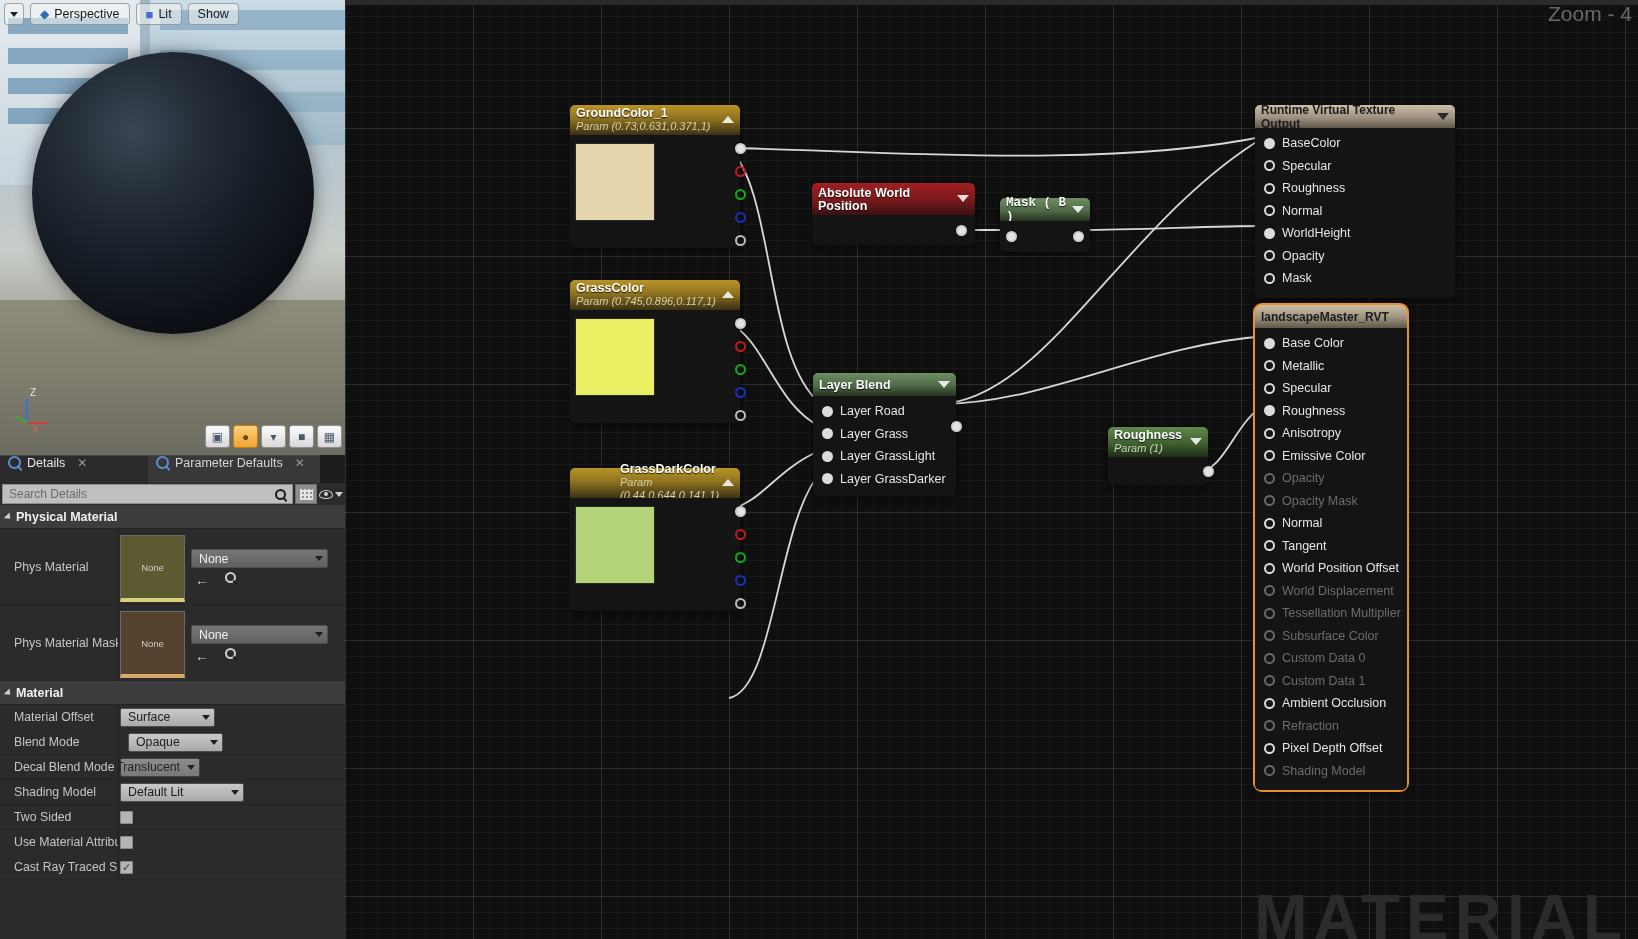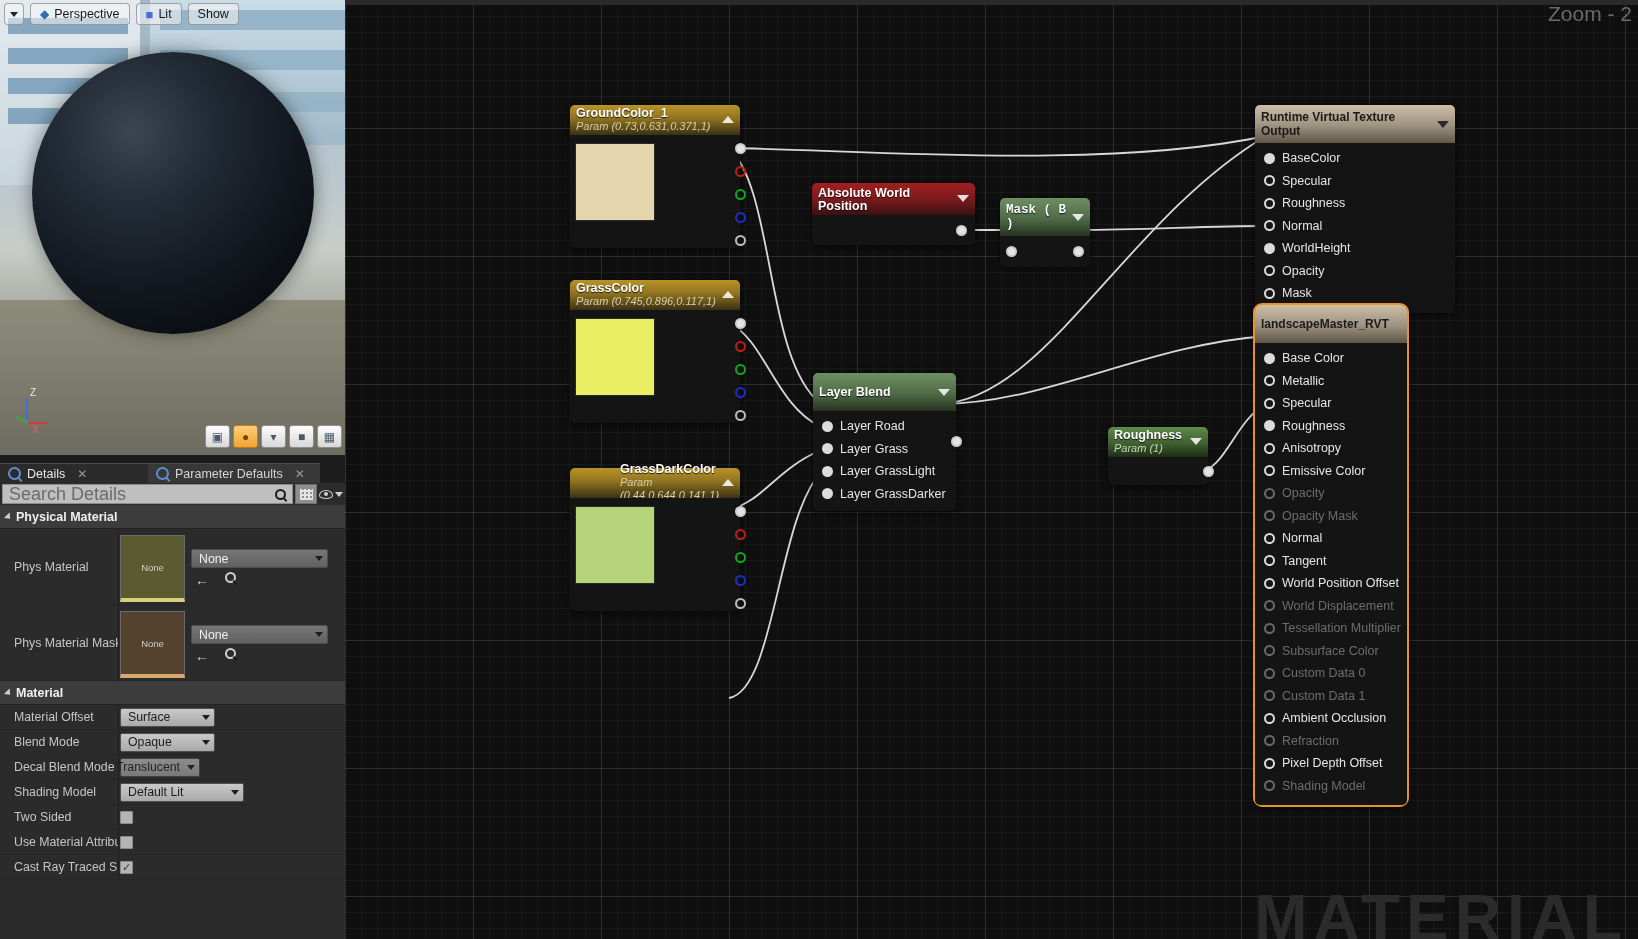--- a/index.html
+++ b/index.html
@@ -56,37 +56,37 @@
     border:1px solid #8e8e8e; position:relative; cursor:pointer;
   }
   .vicon.active { background: linear-gradient(180deg,#ffcf7a,#f0a431); border-color:#c07d15;}
   .vicon .gl { position:absolute; inset:3px; display:flex;align-items:center;justify-content:center;
                font-size:12px; color:#4b5a6b; }
 
   
   #details { position:absolute; left:0; top:455px; width:345px; height:484px; background:#2b2b2b; }
   #tabbar { display:flex; height:28px; background:#1d1d1d; align-items:flex-end; }
   .tab {
-    display:flex; align-items:center; gap:6px; height:20px; padding:0 8px;
+    display:flex; align-items:flex-start; gap:6px; height:28px; padding:0 8px;
     font-size:12.5px; color:#d6d6d6; background:#383838; position:relative;
     border-top:1px solid #4a4a4a; cursor:pointer;
   }
   .tab.active { background:#2b2b2b; color:#e8e8e8; }
   .tab .tclose { color:#9a9a9a; font-size:12px; margin-left:6px; }
   .mag { display:inline-block; width:13px; height:13px; border:2px solid #5d8fd0; border-radius:50%; position:relative;}
   .mag::after{content:"";position:absolute;width:2px;height:5px;background:#5d8fd0;right:-2px;bottom:-4px;transform:rotate(-40deg);}
 
   #searchrow { display:flex; align-items:center; height:22px; background:#2b2b2b; padding:1px 2px; gap:2px;}
   #searchbox {
     flex:1; height:20px; background:#bfbfbf; border:1px solid #8d8d8d;
     display:flex; align-items:center; padding:0 6px; position:relative;
   }
   #searchbox input {
     flex:1; border:none; background:transparent; outline:none;
-    font-size:18px; color:#3a3a3a; font-family:"Liberation Sans",sans-serif;
+    font-size:12px; color:#3a3a3a; font-family:"Liberation Sans",sans-serif;
   }
   #searchbox input::placeholder { color:#6b6b6b; }
   .srch-glyph { width:11px;height:11px;border:2px solid #1c1c1c;border-radius:50%;position:relative;}
   .srch-glyph::after{content:"";position:absolute;width:2px;height:5px;background:#1c1c1c;right:-2px;bottom:-4px;transform:rotate(-40deg);}
   .sq-btn { width:22px;height:20px;background:#8e8e8e;border:1px solid #6e6e6e;display:flex;align-items:center;justify-content:center;}
   .grid-glyph { width:13px;height:11px; background:
       repeating-linear-gradient(90deg,#e4e4e4 0 2px, transparent 2px 4px),
       repeating-linear-gradient(0deg,#e4e4e4 0 2px, transparent 2px 4px); }
   .eye-btn { width:24px;height:20px;background:#2b2b2b;display:flex;align-items:center;justify-content:center;gap:2px;}
   .eye { width:14px;height:9px;border:1.5px solid #cfcfcf;border-radius:50% 50% 50% 50% / 60% 60% 40% 40%; position:relative;}
@@ -143,21 +143,21 @@
   #watermark {
     position:absolute; right:10px; bottom:-16px; font-size:64px; letter-spacing:6px;
     color:#2b2b2b; font-weight:bold; font-family:"Liberation Sans",sans-serif;
     pointer-events:none; user-select:none;
   }
   #wires { position:absolute; left:0; top:0; width:1293px; height:939px; pointer-events:none; }
 
   .node { position:absolute; border-radius:6px; background:#151515;
           box-shadow:0 2px 7px rgba(0,0,0,.6); overflow:visible; }
   .node-hdr {
-    height:38px; border-radius:5px 5px 0 0; display:flex; align-items:center;
+    height:23px; border-radius:5px 5px 0 0; display:flex; align-items:center;
     padding:10px 6px; font-size:12.5px; color:#ffffff; font-weight:bold;
     text-shadow:0 1px 1px rgba(0,0,0,.8);
   }
   .node-hdr2 {
     height:19px; border-radius:5px 5px 0 0;
     display:flex; flex-direction:column; justify-content:center; padding:2px 6px 3px;
   }
   .nh-title { font-size:12.5px; color:#fff; font-weight:bold; line-height:13px; text-shadow:0 1px 1px rgba(0,0,0,.8);}
   .nh-sub { font-size:11px; color:#d8cfa8; font-style:italic; line-height:13px; }
   .hdr-gold { background:linear-gradient(180deg,#b99327 0%, #8f7320 45%, #3a3015 100%); }
@@ -336,21 +336,21 @@
         <div class="combo light" style="width:95px;">
           <span>Surface</span>
           <span class="caret2"></span>
         </div>
       </div>
     </div>
 
     <div class="prow">
       <div class="plabel">Blend Mode</div>
       <div class="pval">
-        <div class="combo light" style="width:95px;">
+        <div class="combo light" style="width:95px;margin-left:8px;">
           <span>Opaque</span>
           <span class="caret2"></span>
         </div>
       </div>
     </div>
 
     <div class="prow">
       <div class="plabel">Decal Blend Mode</div>
       <div class="pval">
         <div class="combo light" style="width:80px;opacity:.62;justify-content:flex-end;">
@@ -389,21 +389,21 @@
       <div class="pval">
             <div class="cbx">✓</div>
           </div>
     </div>
   </div>
 
 </div>
 
 <div id="graph">
   <div id="graph-top-strip"></div>
-  <div id="zoomlabel">Zoom - 2</div>
+  <div id="zoomlabel">Zoom - 4</div>
   <div id="watermark">MATERIAL</div>
 
   <svg id="wires">
     <g stroke="#d8d8d8" stroke-width="1.8" fill="none">
 
       <path d="M384,148 C470,148 430,330 470,383" opacity="0"></path>
       <path d="M384,148 C520,150 760,170 921,136"></path>
 
       <path d="M384,148 C430,190 420,360 476,404"></path>
 

